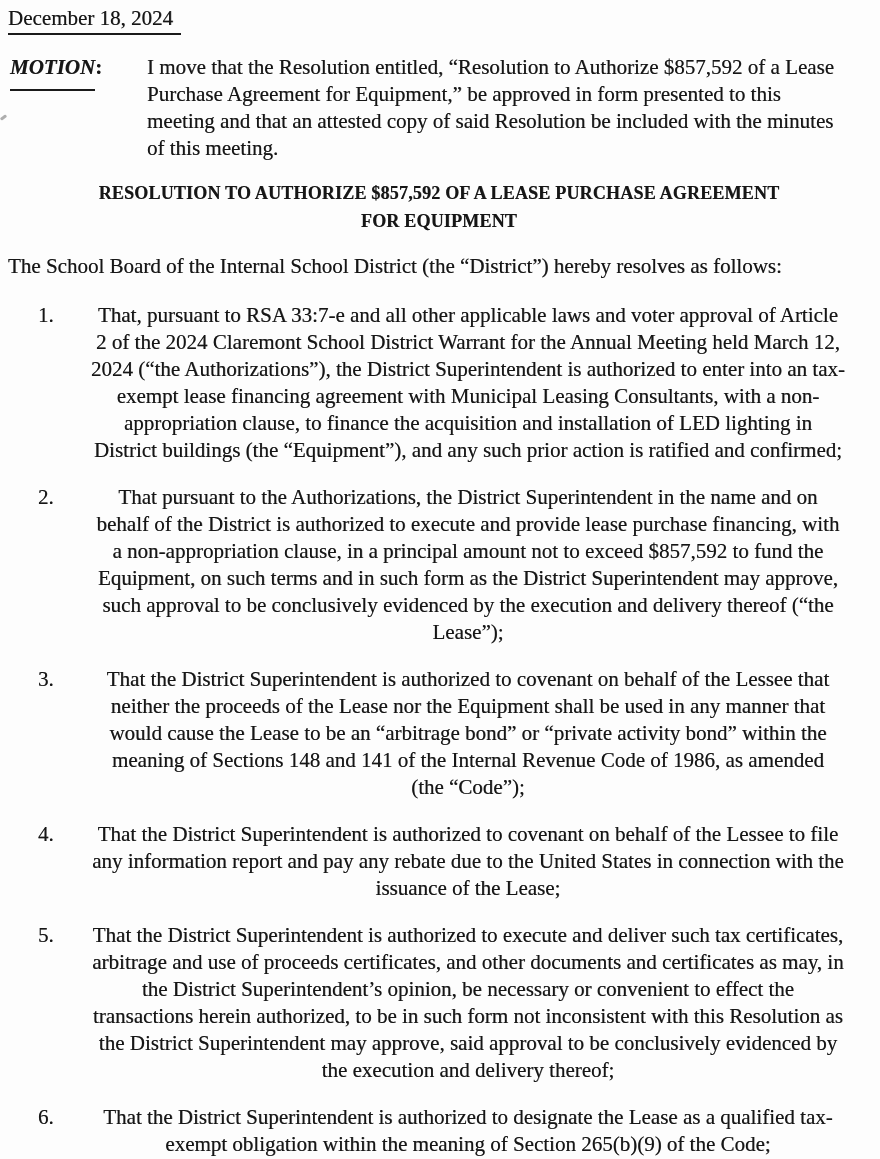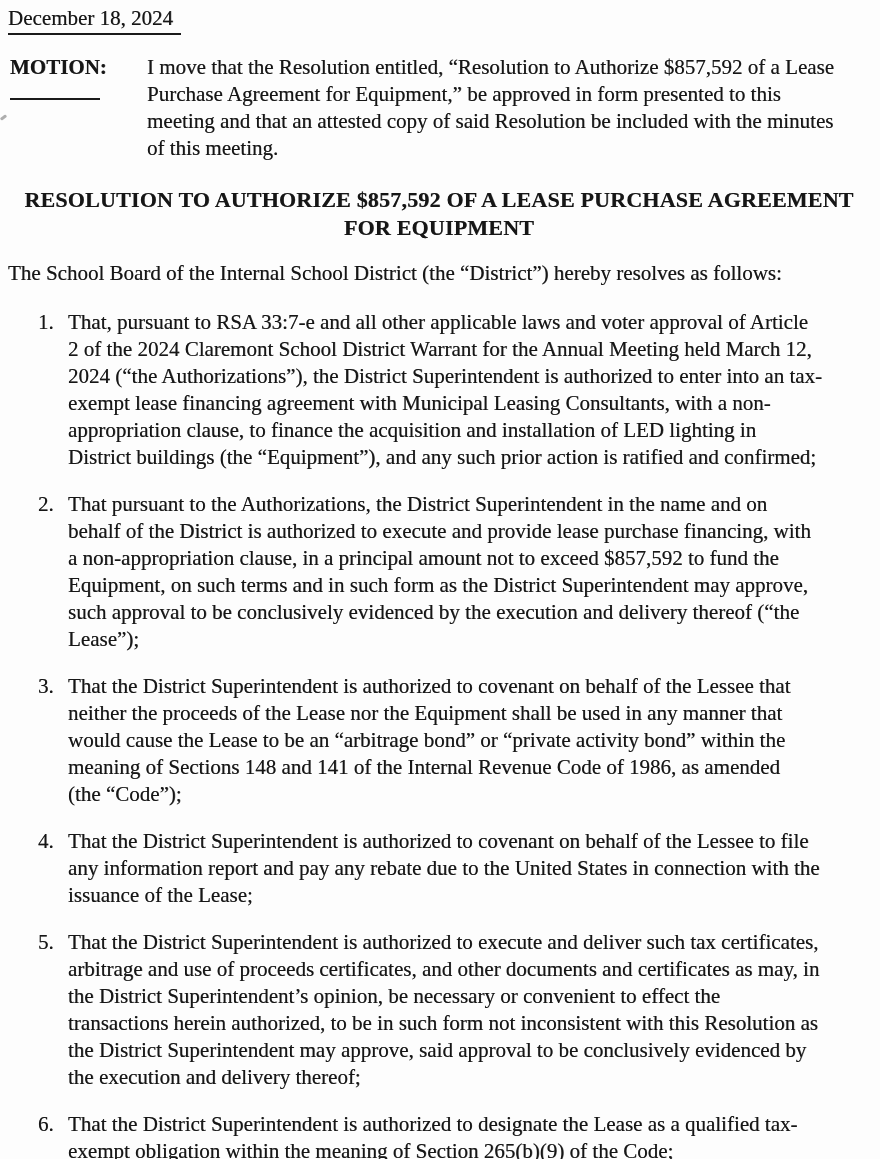--- a/index.html
+++ b/index.html
@@ -42,34 +42,35 @@
     align-items: flex-start;
   }
   .motion-label-cell {
     flex: none;
     width: 137px;
     margin-left: 2px;
     font-weight: bold;
   }
   .motion-label-underlined {
     border-bottom: 2.5px solid #1b1b1b;
-    padding-bottom: 19px;
+    padding-bottom: 10px;
+    font-style: italic;
   }
   .motion-text {
     flex: none;
     width: 726px;
     white-space: pre-line;
   }
 
   
   .title {
-    margin-top: 24px;
+    margin-top: 17px;
     text-align: center;
     font-weight: bold;
-    font-size: 22px;
+    font-size: 18px;
     line-height: 28px;
     white-space: pre-line;
     letter-spacing: 0.2px;
   }
 
   
   .intro {
     margin-top: 18px;
   }
 
@@ -84,20 +85,21 @@
     align-items: flex-start;
   }
   .item-number {
     flex: none;
     width: 30px;
   }
   .item-text {
     flex: none;
     width: 800px;
     white-space: pre-line;
+    text-align: center;
   }
 
   
   .scan-artifact {
     position: absolute;
     left: 0px;
     top: 116px;
     width: 7px;
     height: 3px;
     background: rgba(110,110,110,0.55);

